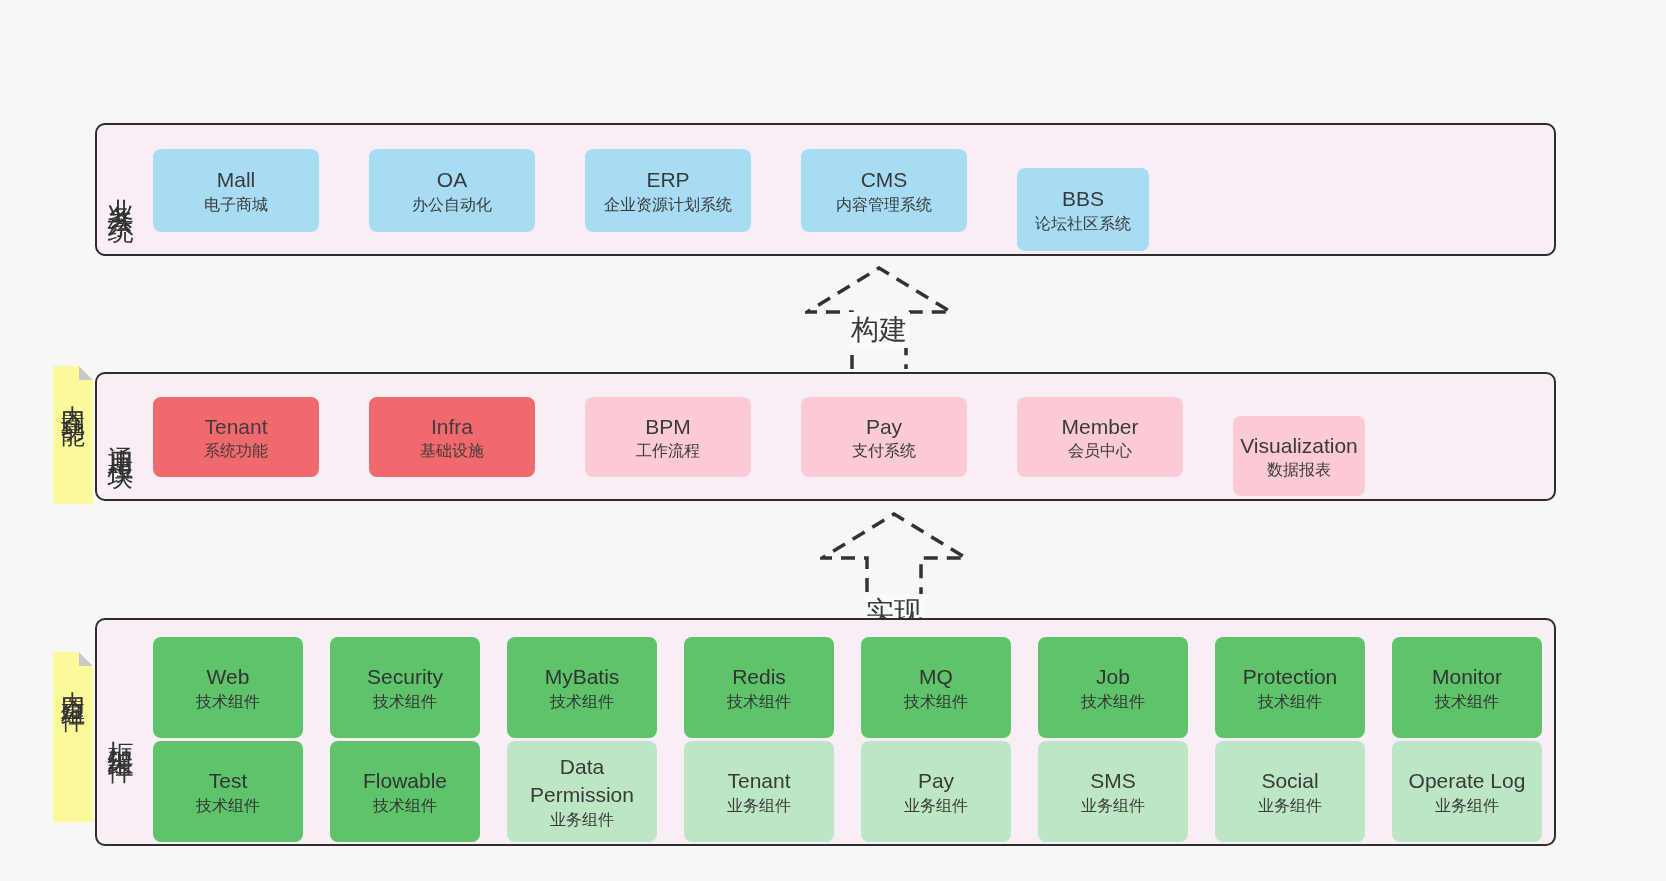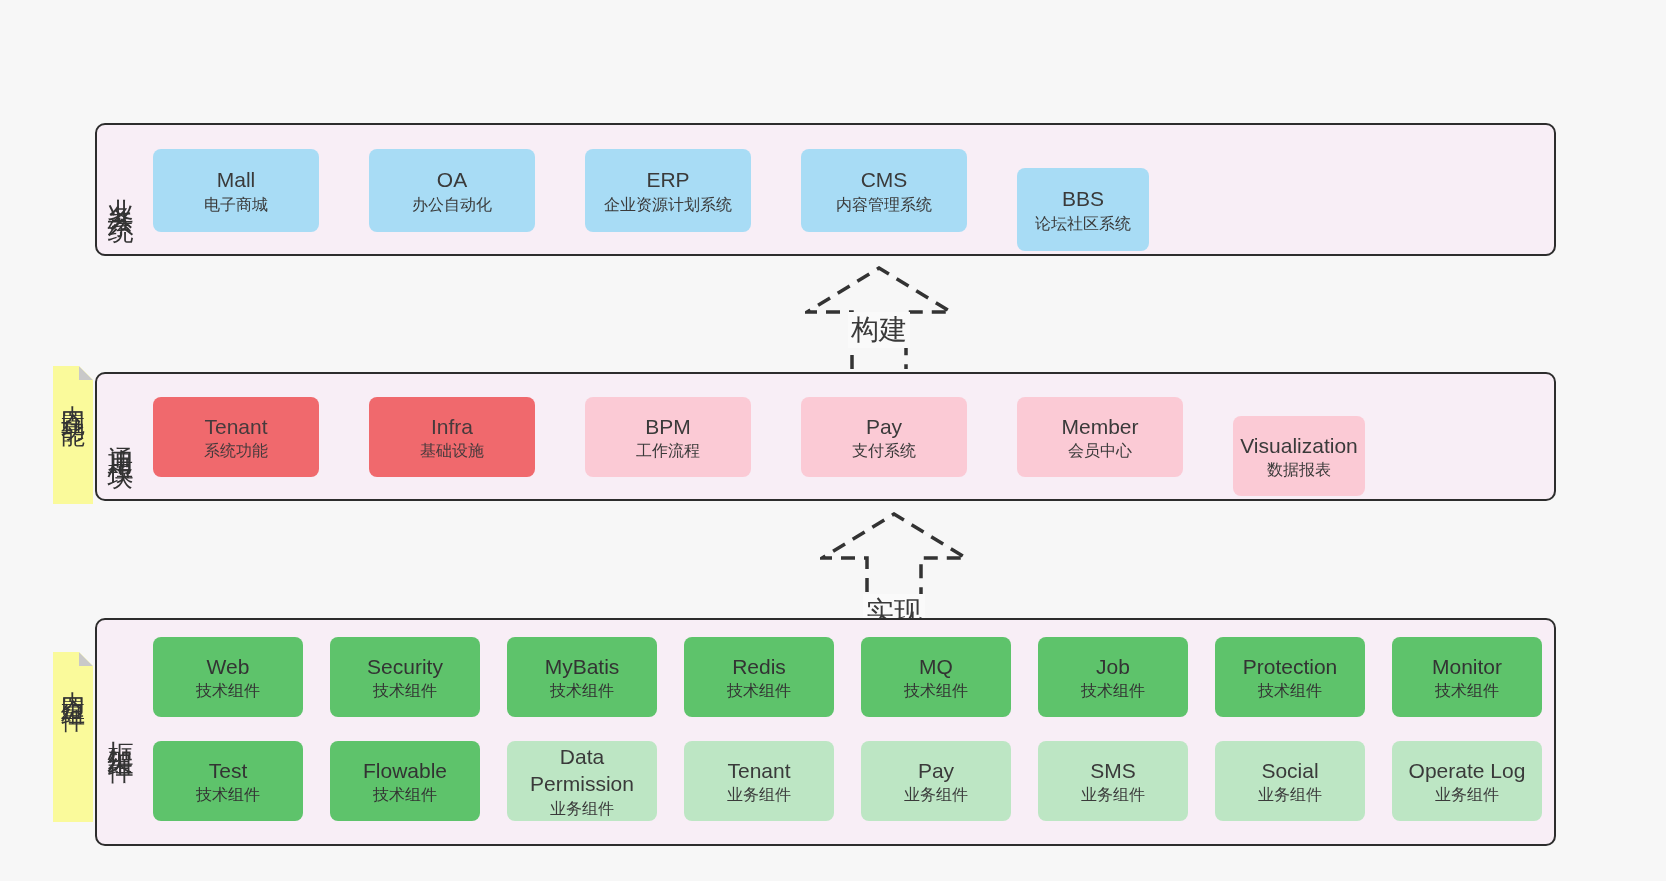--- a/index.html
+++ b/index.html
@@ -25,21 +25,21 @@
   #layer-business  .box-row { top:24px; }
   #layer-modules   .box-row { top:23px; }
   #layer-framework .box-row.r1 { top:17px; }
   #layer-framework .box-row.r2 { top:121px; }
 
   .box { border-radius:8px; display:flex; flex-direction:column; justify-content:center;
          align-items:center; text-align:center; color:#3a3a3a; }
   .row-6 .box { width:166px; height:83px; }
   #layer-modules .row-6 .box { height:80px; }
   .row-6 .box:last-child { width:132px;margin-top:19px; }
-  .row-8 .box { width:150px; height:80px; }
+  .row-8 .box { width:150px; height:101px; }
   .box .t { font-size:21px; line-height:1.32; }
   .box .s { font-size:16px; line-height:1.32; }
 
   .blue  { background:#a8dcf5; }
   .red   { background:#f0696d; color:#463a3c; }
   .pink  { background:#fbcad5; }
   .green { background:#5ec36b; color:#333; }
   .light { background:#bde6c4; }
 
   

